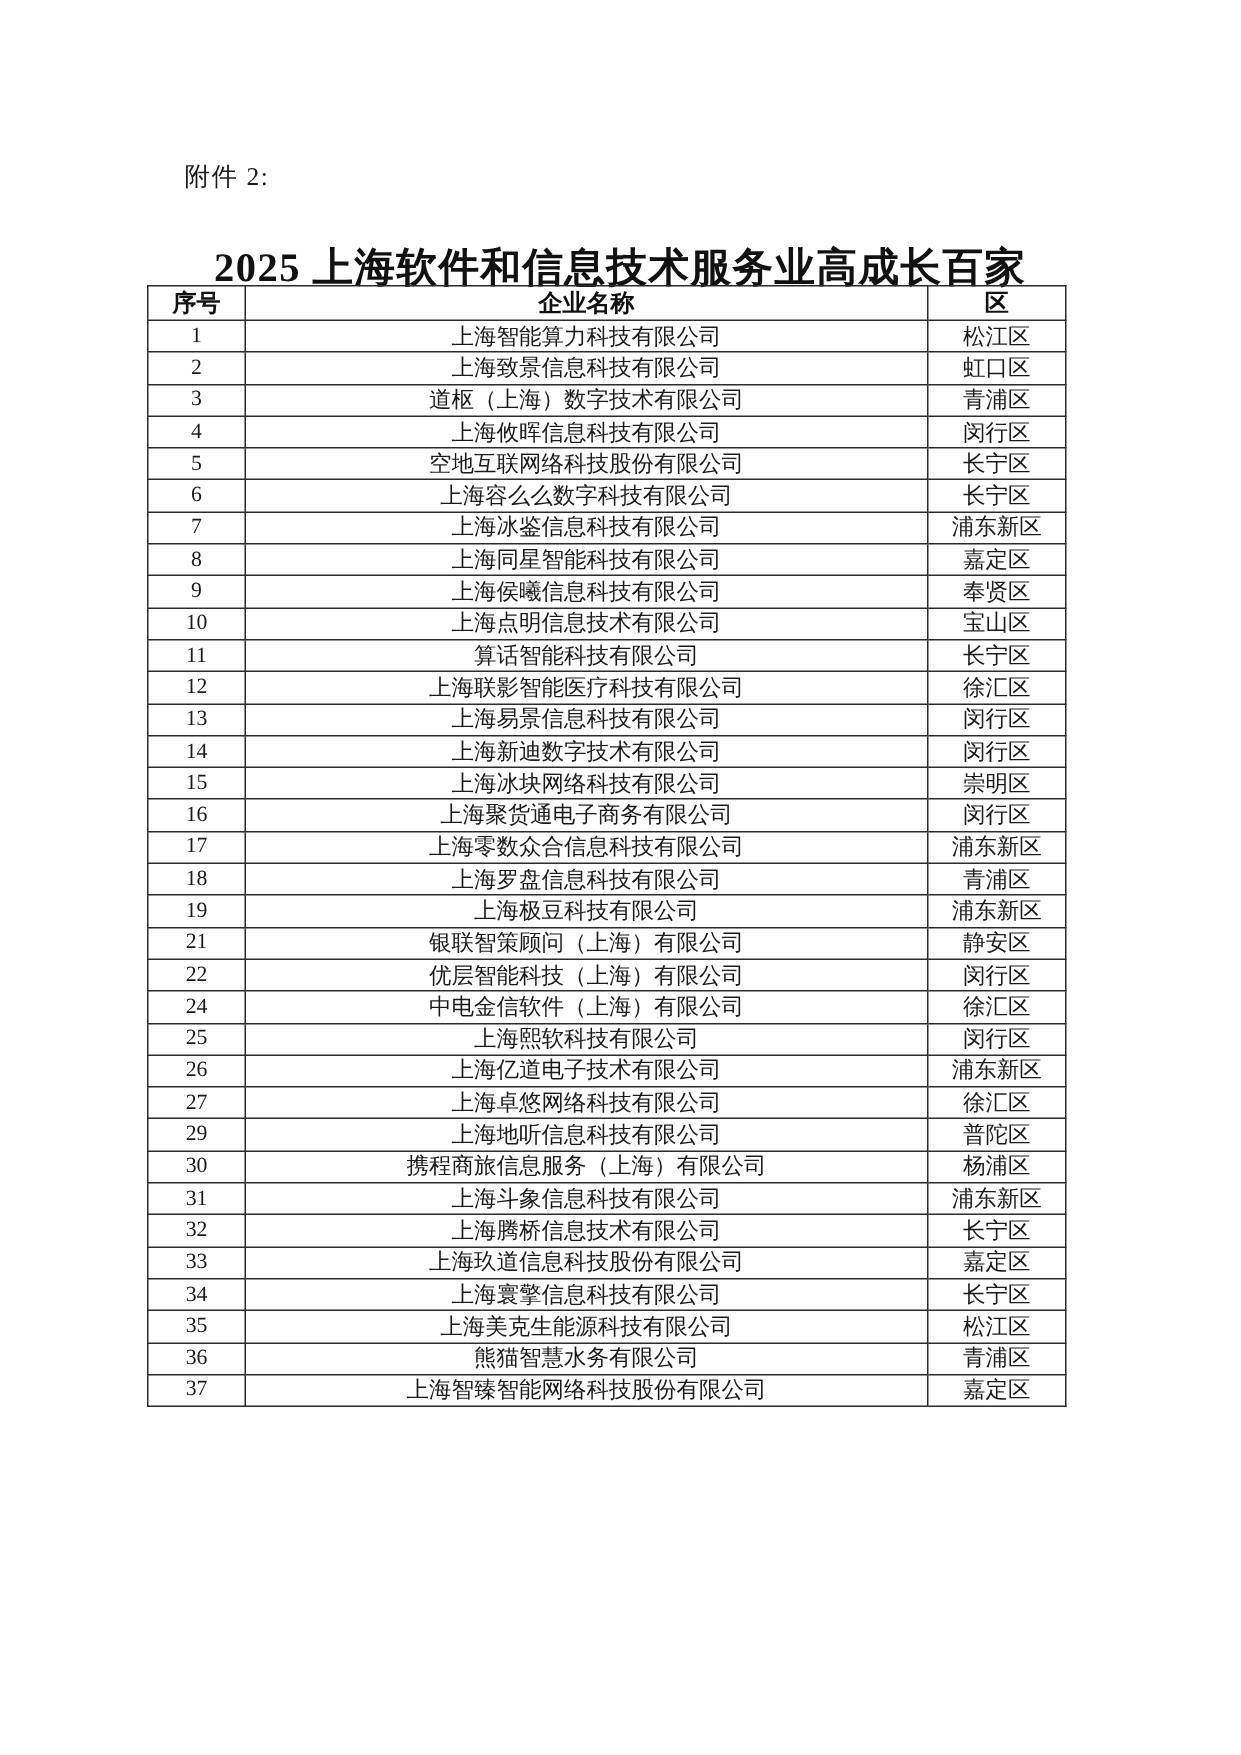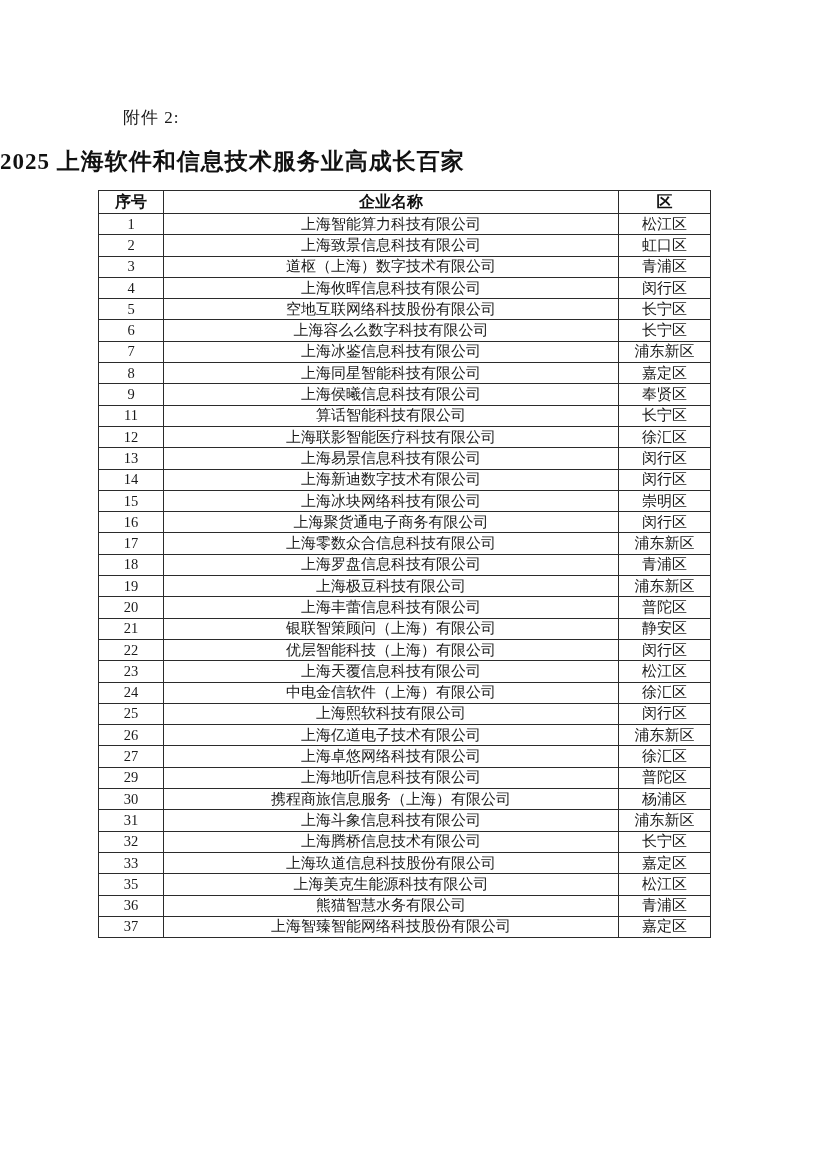--- a/index.html
+++ b/index.html
@@ -18,23 +18,24 @@
     left: 123px;
     top: 106px;
     font-size: 17px;
     letter-spacing: 1px;
     color: #1a1a1a;
     white-space: pre;
   }
   .doc-title {
     position: absolute;
     left: 0;
-    top: 146px;
+    top: 160px;
     width: 100%;
-    font-size: 23px;
+    text-align: center;
+    font-size: 27px;
     font-weight: bold;
     letter-spacing: 1px;
     color: #111111;
   }
   table.company-table {
     position: absolute;
     left: 98px;
     top: 190px;
     width: 612px;
     border-collapse: collapse;
@@ -129,20 +130,25 @@
           <td class="cell-no">8</td>
           <td class="cell-company">上海同星智能科技有限公司</td>
           <td class="cell-district">嘉定区</td>
         </tr>
         <tr>
           <td class="cell-no">9</td>
           <td class="cell-company">上海侯曦信息科技有限公司</td>
           <td class="cell-district">奉贤区</td>
         </tr>
         <tr>
+          <td class="cell-no">10</td>
+          <td class="cell-company">上海点明信息技术有限公司</td>
+          <td class="cell-district">宝山区</td>
+        </tr>
+        <tr>
           <td class="cell-no">11</td>
           <td class="cell-company">算话智能科技有限公司</td>
           <td class="cell-district">长宁区</td>
         </tr>
         <tr>
           <td class="cell-no">12</td>
           <td class="cell-company">上海联影智能医疗科技有限公司</td>
           <td class="cell-district">徐汇区</td>
         </tr>
         <tr>
@@ -174,40 +180,30 @@
           <td class="cell-no">18</td>
           <td class="cell-company">上海罗盘信息科技有限公司</td>
           <td class="cell-district">青浦区</td>
         </tr>
         <tr>
           <td class="cell-no">19</td>
           <td class="cell-company">上海极豆科技有限公司</td>
           <td class="cell-district">浦东新区</td>
         </tr>
         <tr>
-          <td class="cell-no">20</td>
-          <td class="cell-company">上海丰蕾信息科技有限公司</td>
-          <td class="cell-district">普陀区</td>
-        </tr>
-        <tr>
           <td class="cell-no">21</td>
           <td class="cell-company">银联智策顾问（上海）有限公司</td>
           <td class="cell-district">静安区</td>
         </tr>
         <tr>
           <td class="cell-no">22</td>
           <td class="cell-company">优层智能科技（上海）有限公司</td>
           <td class="cell-district">闵行区</td>
         </tr>
         <tr>
-          <td class="cell-no">23</td>
-          <td class="cell-company">上海天覆信息科技有限公司</td>
-          <td class="cell-district">松江区</td>
-        </tr>
-        <tr>
           <td class="cell-no">24</td>
           <td class="cell-company">中电金信软件（上海）有限公司</td>
           <td class="cell-district">徐汇区</td>
         </tr>
         <tr>
           <td class="cell-no">25</td>
           <td class="cell-company">上海熙软科技有限公司</td>
           <td class="cell-district">闵行区</td>
         </tr>
         <tr>
@@ -239,20 +235,25 @@
           <td class="cell-no">32</td>
           <td class="cell-company">上海腾桥信息技术有限公司</td>
           <td class="cell-district">长宁区</td>
         </tr>
         <tr>
           <td class="cell-no">33</td>
           <td class="cell-company">上海玖道信息科技股份有限公司</td>
           <td class="cell-district">嘉定区</td>
         </tr>
         <tr>
+          <td class="cell-no">34</td>
+          <td class="cell-company">上海寰擎信息科技有限公司</td>
+          <td class="cell-district">长宁区</td>
+        </tr>
+        <tr>
           <td class="cell-no">35</td>
           <td class="cell-company">上海美克生能源科技有限公司</td>
           <td class="cell-district">松江区</td>
         </tr>
         <tr>
           <td class="cell-no">36</td>
           <td class="cell-company">熊猫智慧水务有限公司</td>
           <td class="cell-district">青浦区</td>
         </tr>
         <tr>

